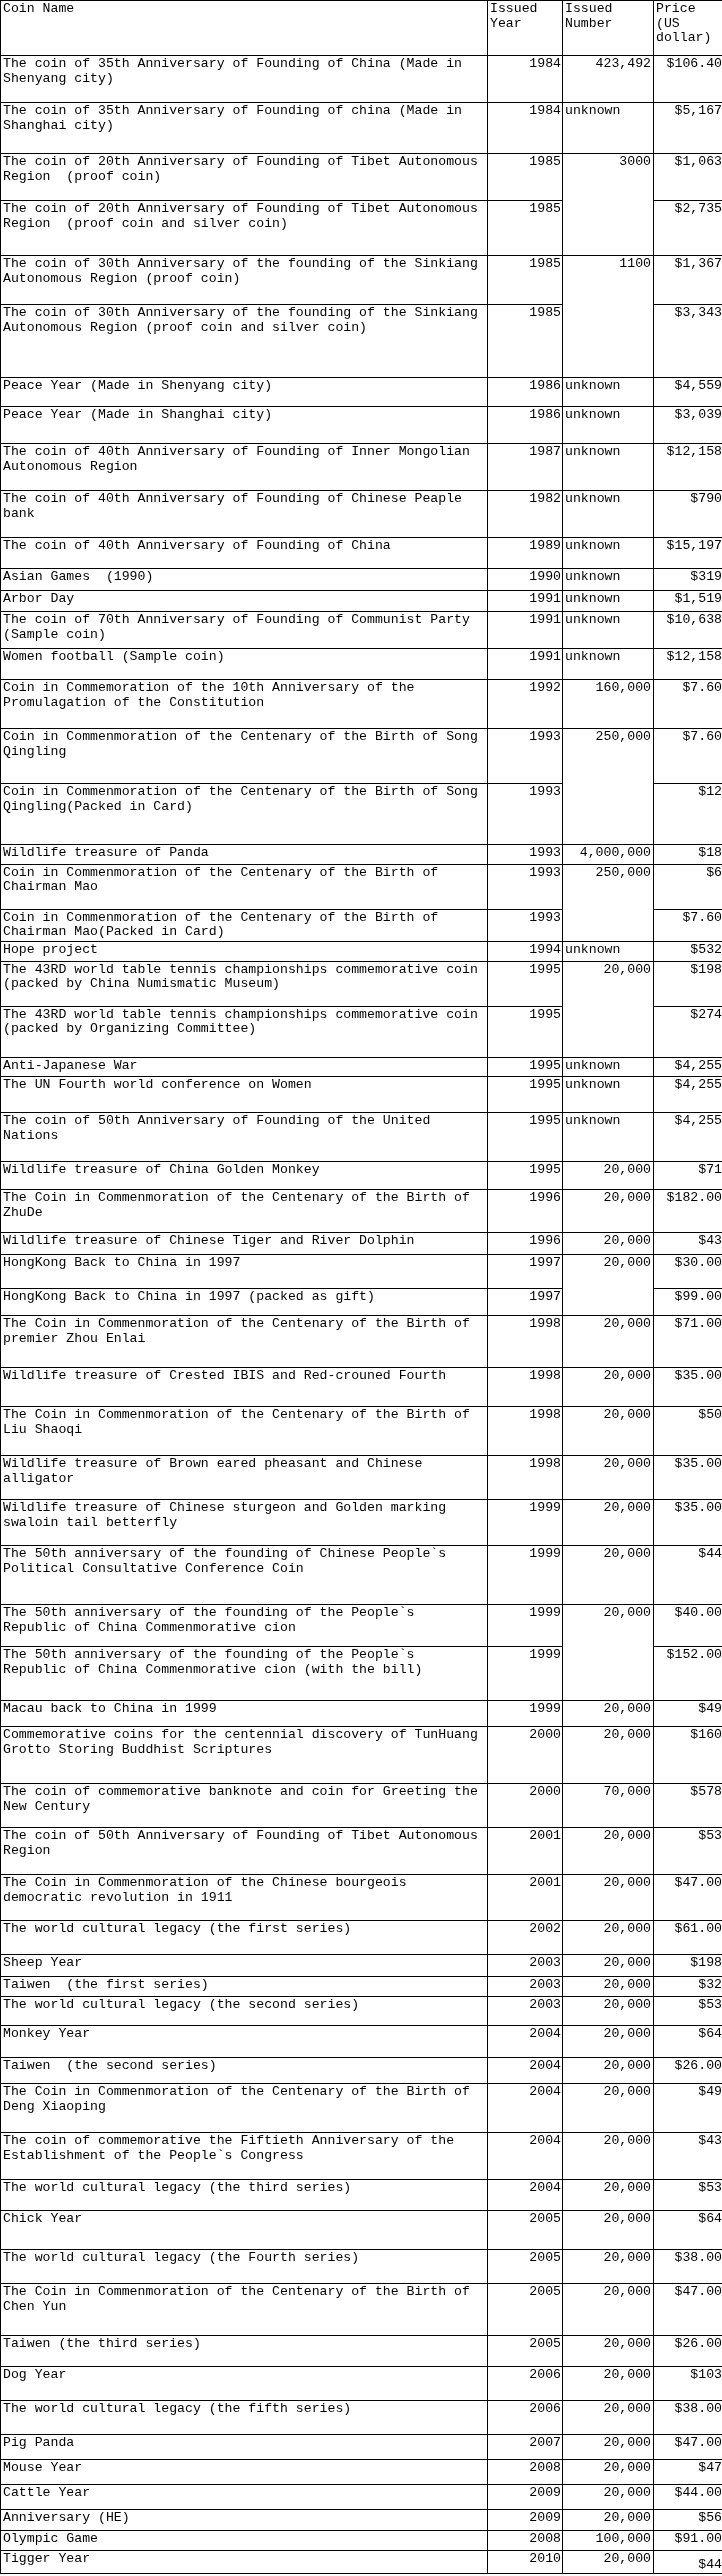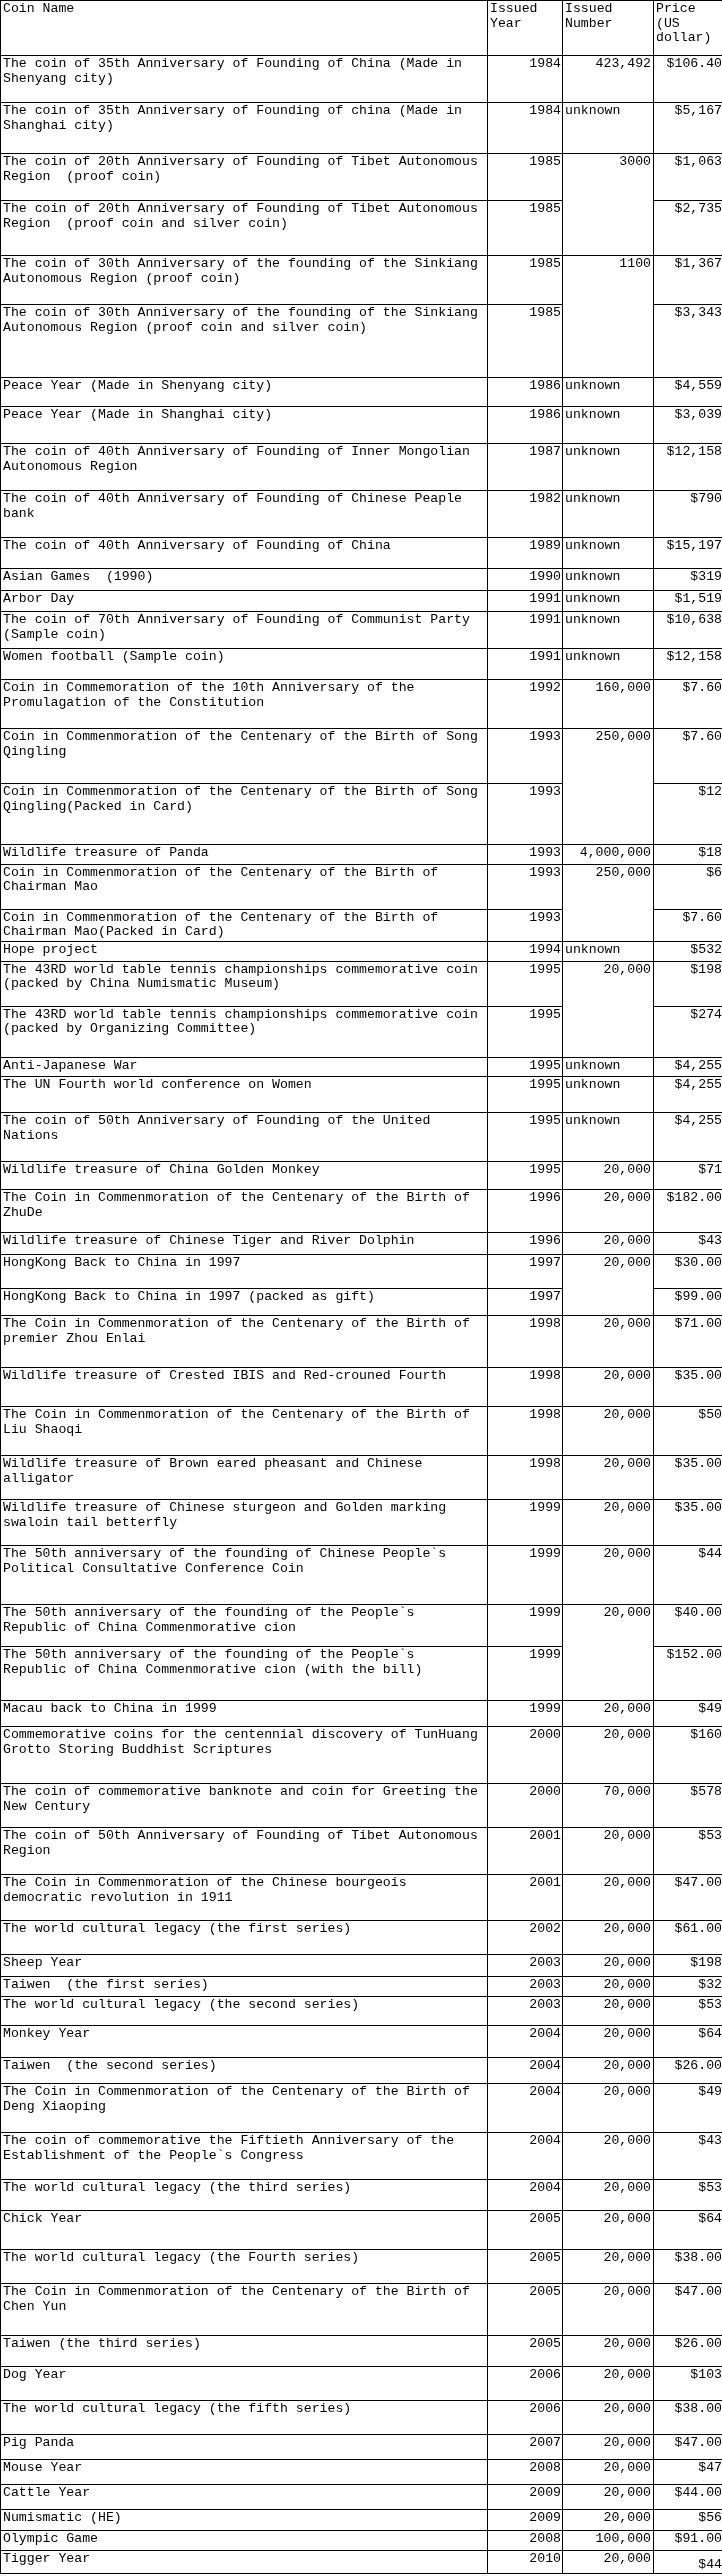--- a/index.html
+++ b/index.html
@@ -431,21 +431,21 @@
         <td class="number">20,000</td>
         <td class="price">$47</td>
       </tr>
       <tr style="height: 24.5px;">
         <td class="name">Cattle Year</td>
         <td class="year">2009</td>
         <td class="number">20,000</td>
         <td class="price">$44.00</td>
       </tr>
       <tr style="height: 21.6px;">
-        <td class="name">Numismatic (HE)</td>
+        <td class="name">Anniversary (HE)</td>
         <td class="year">2009</td>
         <td class="number">20,000</td>
         <td class="price">$56</td>
       </tr>
       <tr style="height: 19.6px;">
         <td class="name">Olympic Game</td>
         <td class="year">2008</td>
         <td class="number">100,000</td>
         <td class="price">$91.00</td>
       </tr>

